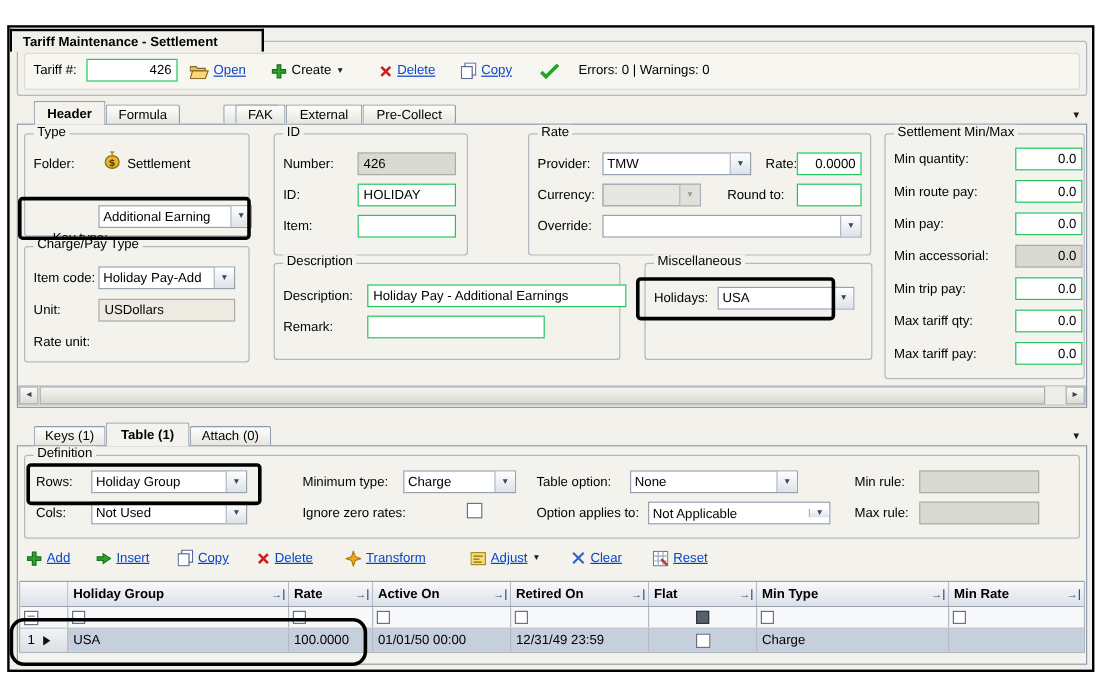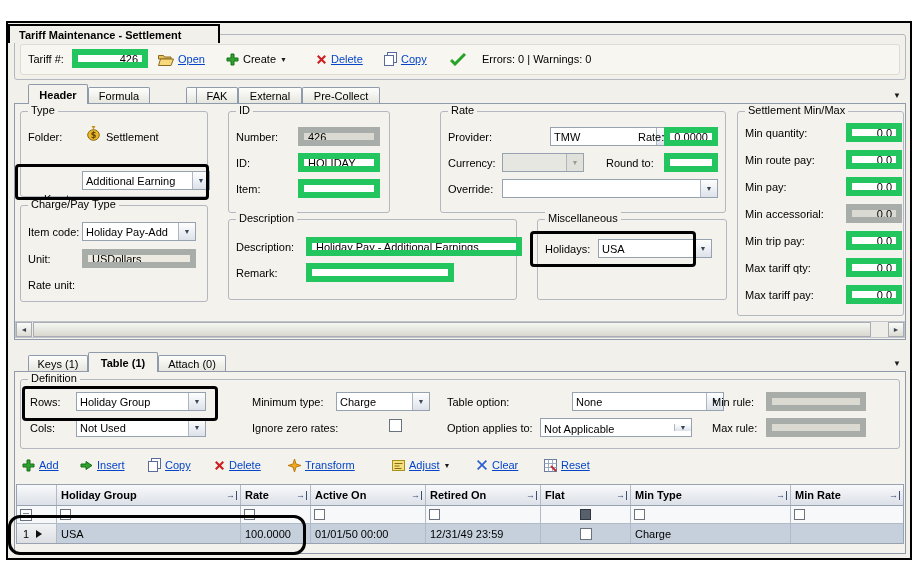--- a/index.html
+++ b/index.html
@@ -9,21 +9,21 @@
 
   .frame { position:absolute; box-sizing:border-box; border:2px solid #000; background:#f1f0ea; }
   .wintab { position:absolute; box-sizing:border-box; border:2px solid #000; border-bottom:none;
             background:#f1f0ea; z-index:6; font-size:11px; font-weight:bold;
             display:flex; align-items:center; padding-left:9px;margin-top:20px; }
 
   .grp { position:absolute; box-sizing:border-box; border:1px solid #b3b7bf; border-radius:3px; }
   .glabel { position:absolute; top:-8px; left:7px; font-size:11px; background:#f3f2ec; padding:0 3px; white-space:nowrap; }
   .glabel.onwin { background:#f1f0ea; }
 
-  .txt { position:absolute; box-sizing:border-box; height:19px; border:6px solid #22c55e; background:#fff;
+  .txt { position:absolute; box-sizing:border-box; height:19px; border:1px solid #22c55e; background:#fff;
          font-family:"Liberation Sans",sans-serif; font-size:11px; padding:0 4px; }
   .txt.num { text-align:right; }
   .txt.ro  { background:#eceae1; border-color:#a9ada9; }
   .txt.dis { background:#dbdad2; border-color:#a9ada9; }
 
   .combo { position:absolute; box-sizing:border-box; height:19px; border:1px solid #96a2b0; background:#fff; display:flex; }
   .ctext { flex:1; font-size:11px; padding:3px 3px 0; overflow:hidden; white-space:nowrap; }
   .cbtn  { width:16px; background:linear-gradient(#fefefe,#dde2ea); border-left:1px solid #aeb6c2;
            display:flex; align-items:center; justify-content:center; font-size:7px; color:#384858; }
   .combo.dis { background:#e7e7e1; }
@@ -215,21 +215,21 @@
   </div>
   <div class="lbl" style="left:236px;top:241px;z-index:3;">Description:</div>
   <input class="txt" style="left: 306px; top: 237px; width: 216px; z-index: 3;" value="Holiday Pay - Additional Earnings">
   <div class="lbl" style="left:236px;top:267px;z-index:3;">Remark:</div>
   <input class="txt" style="left: 306px; top: 263px; width: 148px; z-index: 3;" value="">
 
   <div class="grp" style="left:440px;top:111px;width:286px;height:102px;z-index:3;">
     <span class="glabel">Rate</span>
   </div>
   <div class="lbl" style="left:448px;top:131px;z-index:3;">Provider:</div>
-  <div class="combo" style="left:502px;top:127px;width:124px;z-index:3;margin-left:48px;">
+  <div class="combo" style="left:502px;top:127px;width:124px;z-index:3;">
     <span class="ctext">TMW</span>
     <span class="cbtn">▼</span>
   </div>
   <div class="lbl" style="left:638px;top:131px;z-index:3;">Rate:</div>
   <input class="txt num" style="left: 664px; top: 127px; width: 54px; z-index: 3;" value="0.0000">
   <div class="lbl" style="left:448px;top:157px;z-index:3;">Currency:</div>
   <div class="combo dis" style="left:502px;top:153px;width:82px;z-index:3;">
     <span class="ctext"></span>
     <span class="cbtn">▼</span>
   </div>
@@ -294,21 +294,21 @@
   <div class="combo" style="left:76px;top:392px;width:130px;z-index:3;">
     <span class="ctext">Holiday Group</span>
     <span class="cbtn">▼</span>
   </div>
   <div class="lbl" style="left:252px;top:396px;z-index:3;">Minimum type:</div>
   <div class="combo" style="left:336px;top:392px;width:94px;z-index:3;">
     <span class="ctext">Charge</span>
     <span class="cbtn">▼</span>
   </div>
   <div class="lbl" style="left:447px;top:396px;z-index:3;">Table option:</div>
-  <div class="combo" style="left:572px;top:392px;width:152px;z-index:3;">
+  <div class="combo" style="left:525px;top:392px;width:140px;z-index:3;">
     <span class="ctext">None</span>
     <span class="cbtn">▼</span>
   </div>
   <div class="lbl" style="left:712px;top:396px;z-index:3;">Min rule:</div>
   <input class="txt dis" style="left: 766px; top: 392px; width: 100px; z-index: 3;" value="">
 
   <div class="lbl" style="left:30px;top:422px;z-index:3;">Cols:</div>
   <div class="combo" style="left:76px;top:418px;width:130px;z-index:3;">
     <span class="ctext">Not Used</span>
     <span class="cbtn">▼</span>

